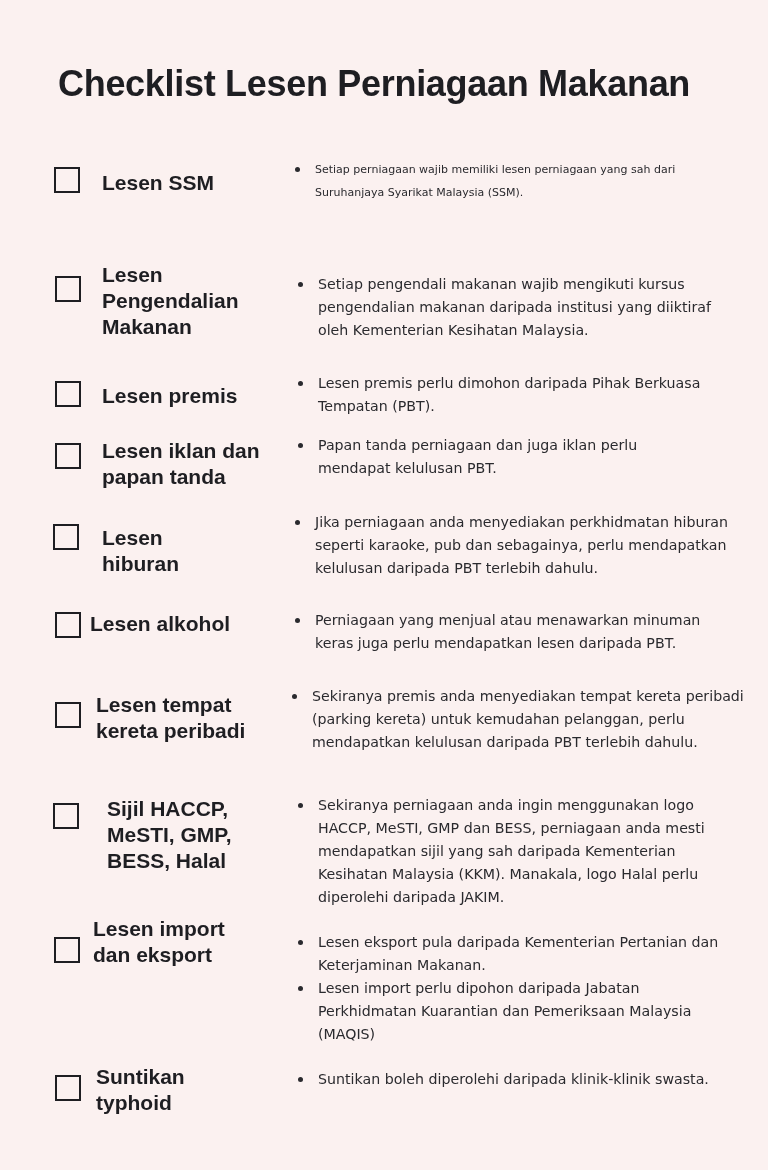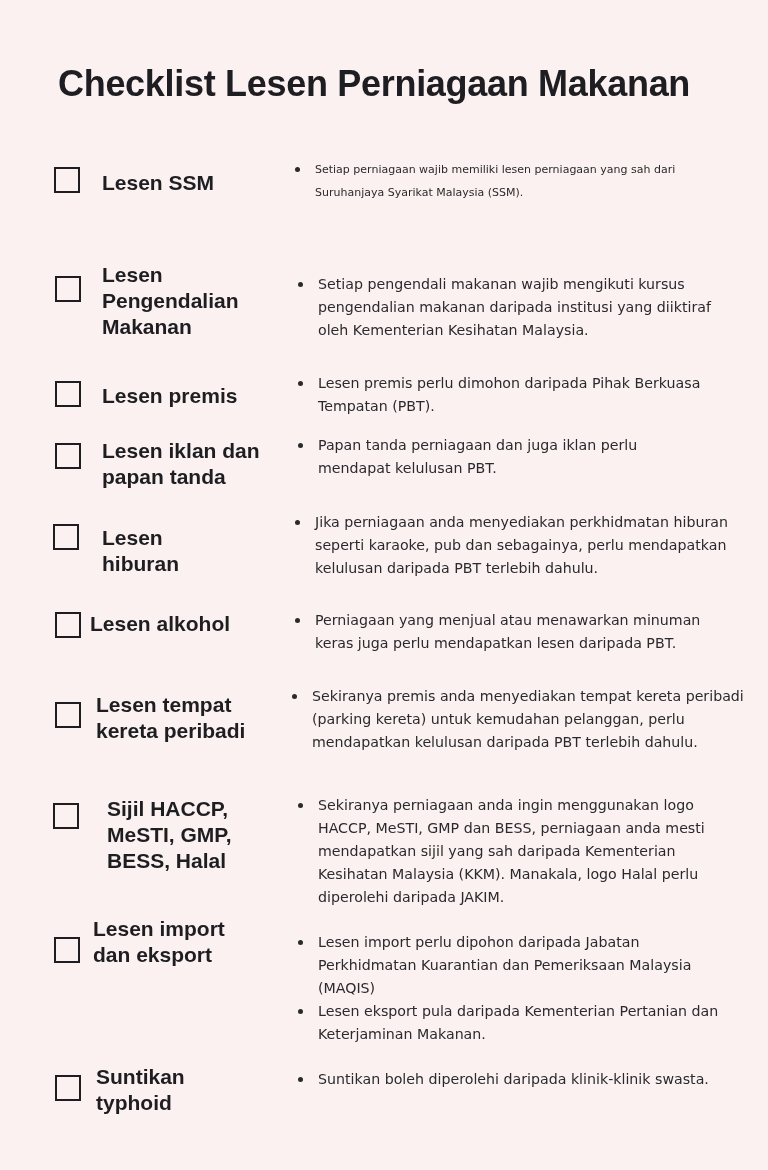--- a/index.html
+++ b/index.html
@@ -78,22 +78,22 @@
   <div class="label" style="left:107px;top:796px;width:160px;">Sijil HACCP, MeSTI, GMP, BESS, Halal</div>
   <ul class="desc" style="left:296px;top:794px;width:450px;">
     <li>Sekiranya perniagaan anda ingin menggunakan logo HACCP, MeSTI, GMP dan BESS, perniagaan anda mesti mendapatkan sijil yang sah daripada Kementerian Kesihatan Malaysia (KKM). Manakala, logo Halal perlu diperolehi daripada JAKIM.</li>
   </ul>
 </div>
 
 <div class="row">
   <div class="cb" style="left:54px;top:937px;"></div>
   <div class="label" style="left:93px;top:916px;width:160px;">Lesen import dan eksport</div>
   <ul class="desc" style="left:296px;top:931px;width:445px;">
+    <li>Lesen eksport pula daripada Kementerian Pertanian dan Keterjaminan Makanan.</li>
     <li>Lesen import perlu dipohon daripada Jabatan Perkhidmatan Kuarantian dan Pemeriksaan Malaysia (MAQIS)</li>
-    <li>Lesen eksport pula daripada Kementerian Pertanian dan Keterjaminan Makanan.</li>
   </ul>
 </div>
 
 <div class="row">
   <div class="cb" style="left:55px;top:1075px;"></div>
   <div class="label" style="left:96px;top:1064px;width:130px;">Suntikan typhoid</div>
   <ul class="desc" style="left:296px;top:1068px;width:420px;">
     <li>Suntikan boleh diperolehi daripada klinik-klinik swasta.</li>
   </ul>
 </div>

